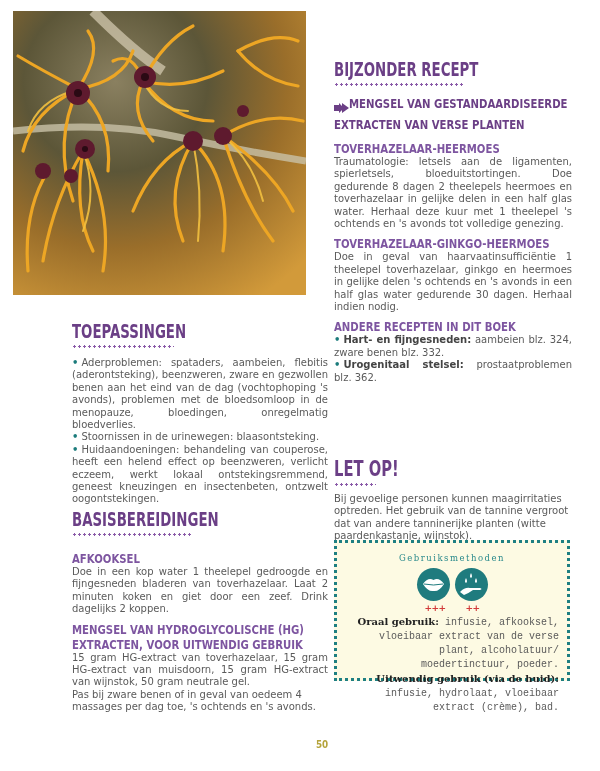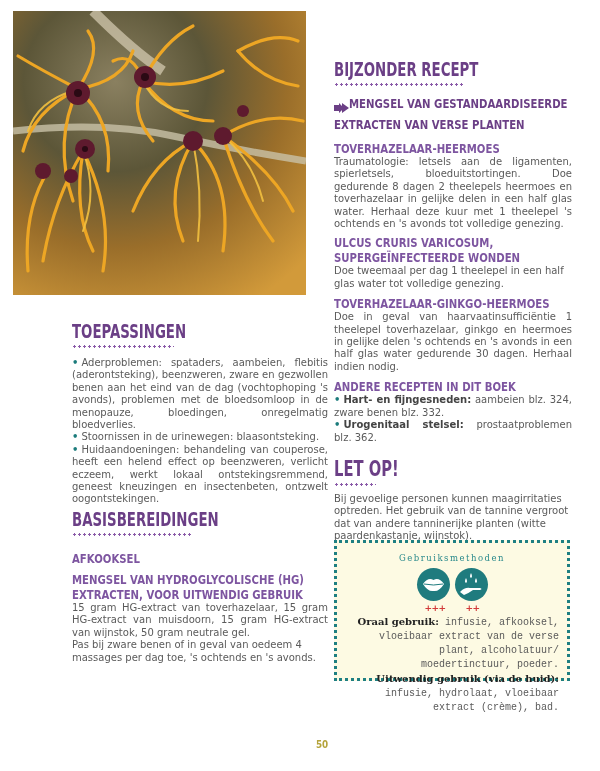--- a/index.html
+++ b/index.html
@@ -119,20 +119,21 @@
     <p class="p"><span class="bullet">•</span><span>Huidaandoeningen: behandeling van couperose, heeft een helend effect op beenzweren, verlicht eczeem, werkt lokaal ontstekingsremmend, geneest kneuzingen en insectenbeten, ontzwelt oogontstekingen.</span></p>
   </div>
 </div>
 
 <div class="col left" style="top:508px;">
   <h2 class="h1">Basisbereidingen</h2>
   <div class="dots" style="width:120px;"></div>
 
   <div style="margin-top:15px;">
     <h3 class="h2">Afkooksel</h3>
+    <p class="p">Doe in een kop water 1 theelepel gedroogde en fijngesneden bladeren van toverhazelaar. Laat 2 minuten koken en giet door een zeef. Drink dagelijks 2 koppen.</p>
   </div>
 
   <div style="margin-top:6px;">
     <h3 class="h2">Mengsel van hydroglycolische (HG)</h3>
     <h3 class="h2">extracten, voor uitwendig gebruik</h3>
     <p class="p">15 gram HG-extract van toverhazelaar, 15 gram HG-extract van muisdoorn, 15 gram HG-extract van wijnstok, 50 gram neutrale gel.</p>
     <p class="p" style="text-align:left;">Pas bij zware benen of in geval van oedeem 4 massages per dag toe, 's ochtends en 's avonds.</p>
   </div>
 </div>
 
@@ -151,25 +152,20 @@
       <h3 class="h2 dark">Mengsel van gestandaardiseerde</h3>
     </div>
   </div>
   <h3 class="h2 dark">extracten van verse planten</h3>
 
   <div style="margin-top:9px;">
     <h3 class="h2">Toverhazelaar-heermoes</h3>
     <p class="p">Traumatologie: letsels aan de ligamenten, spierletsels, bloeduitstortingen. Doe gedurende 8 dagen 2 theelepels heermoes en toverhazelaar in gelijke delen in een half glas water. Herhaal deze kuur met 1 theelepel 's ochtends en 's avonds tot volledige genezing.</p>
   </div>
 
-  <div style="margin-top:5px;">
-    <h3 class="h2">Ulcus cruris varicosum,</h3>
-    <h3 class="h2">supergeïnfecteerde wonden</h3>
-    <p class="p" style="text-align:left;">Doe tweemaal per dag 1 theelepel in een half glas water tot volledige genezing.</p>
-  </div>
 
   <div style="margin-top:6px;">
     <h3 class="h2">Toverhazelaar-ginkgo-heermoes</h3>
     <p class="p">Doe in geval van haarvaatinsufficiëntie 1 theelepel toverhazelaar, ginkgo en heermoes in gelijke delen 's ochtends en 's avonds in een half glas water gedurende 30 dagen. Herhaal indien nodig.</p>
   </div>
 
   <div style="margin-top:6px;">
     <h3 class="h2">Andere recepten in dit boek</h3>
     <p class="p"><span class="bullet">•</span><span class="b">Hart- en fijngesneden:</span><span> aambeien blz. 324, zware benen blz. 332.</span></p>
     <p class="p"><span class="bullet">•</span><span class="b">Urogenitaal stelsel:</span><span> prostaatproblemen blz. 362.</span></p>

